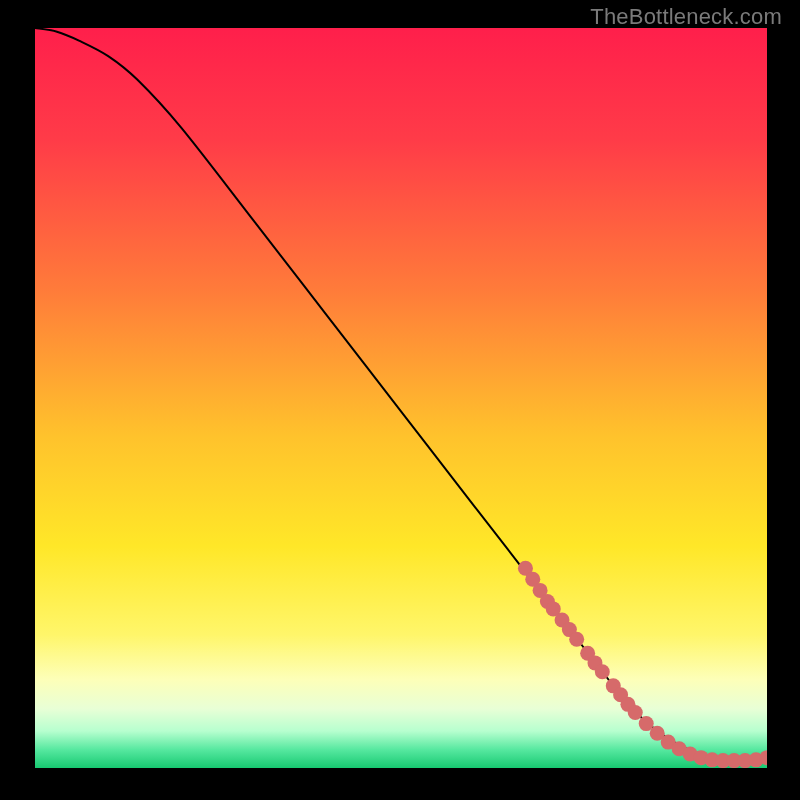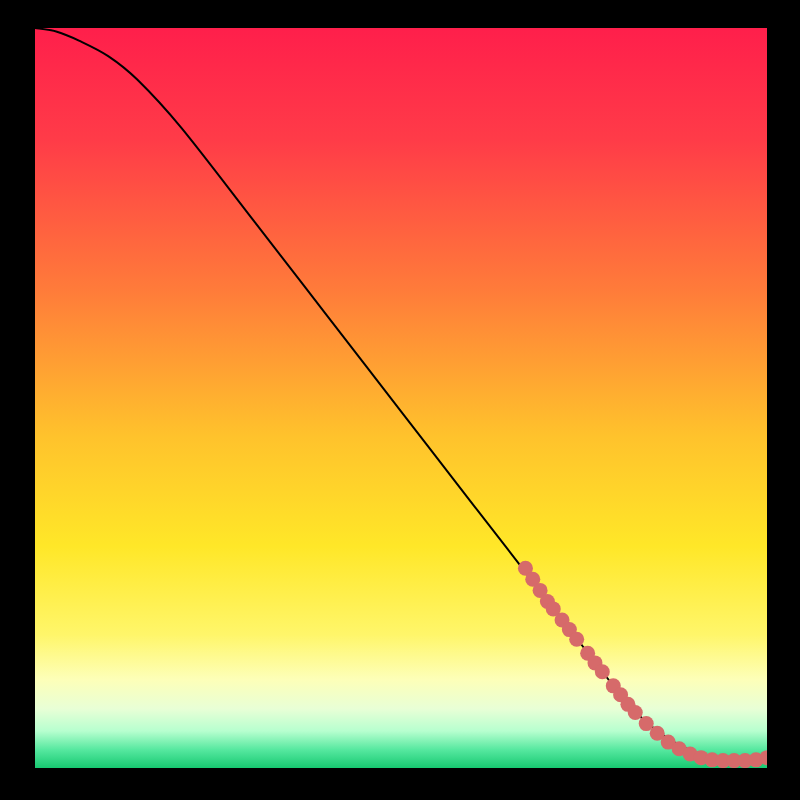--- a/index.html
+++ b/index.html
@@ -36,20 +36,21 @@
     top: 28px;
     width: 732px;
     height: 740px;
   }
   svg { display: block; }
 </style>
 </head>
 <body>
 
 <div class="frame">
+  <div class="watermark">TheBottleneck.com</div>
 
   <div class="plot">
     <svg id="chart-svg" width="732" height="740" viewBox="0 0 732 740">
       <defs>
         <linearGradient id="bg-grad" x1="0" y1="0" x2="0" y2="1">
             <stop offset="0.00%" stop-color="#ff1f4b"></stop>
             <stop offset="15.00%" stop-color="#ff3b48"></stop>
             <stop offset="35.00%" stop-color="#ff7a3a"></stop>
             <stop offset="55.00%" stop-color="#ffc22c"></stop>
             <stop offset="70.00%" stop-color="#ffe728"></stop>

